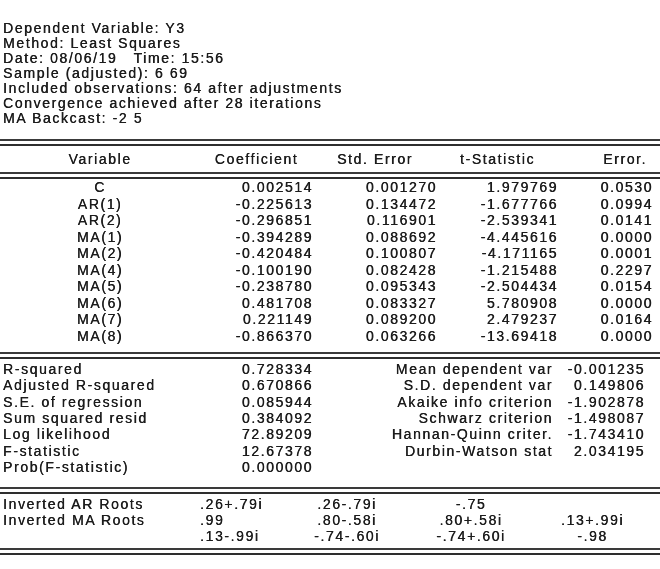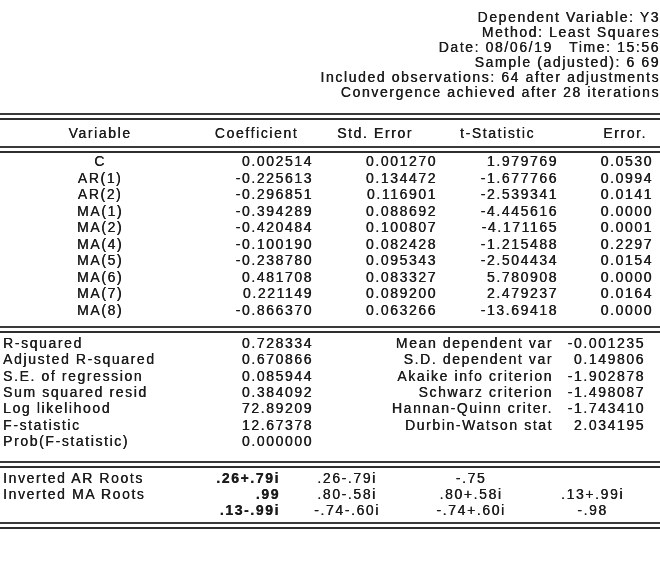--- a/index.html
+++ b/index.html
@@ -9,21 +9,21 @@
     font-family: "Liberation Sans", sans-serif;
     font-size: 14px;
     letter-spacing: 1.6px;
     color: #1c1c1c;
     overflow: hidden;
   }
   .report { width: 660px; }
   .report * { text-shadow: 0.35px 0 0 currentColor; }
 
   
-  .header-block { padding: 10px 0 0 3px; text-align: right; }
+  .header-block { padding: 21px 0 0 3px; }
   .hline { line-height: 15px; white-space: pre; }
 
   
   .drule {
     width: 660px; height: 7px;
     border-top: 2px solid #3a3a3a;
     border-bottom: 2px solid #2e2e2e;
   }
   .rule-top { margin-top: 13px; }
   .rule-sep1 { margin-top: 8px; }
@@ -58,37 +58,38 @@
   .sum-llabel { width: 210px; text-align: left; padding-left: 3px; }
   .sum-lvalue { width: 103px; text-align: right; }
   .sum-rlabel { width: 240px; text-align: right; padding-left: 33px; }
   .sum-rvalue { width: 104px; text-align: right; padding-right: 12px; }
   .summary-table { margin-top: 2px; }
 
   
   .roots-table { margin-top: 2px; }
   .roots-table tr { height: 16px; }
   .root-label { width: 200px; text-align: left; padding-left: 3px; }
-  .root-c1 { width: 80px;  text-align: right; font-weight: bold; }
+  .root-c1 { width: 80px;  text-align: left; }
   .root-c2 { width: 134px; text-align: center; }
   .root-c3 { width: 114px; text-align: center; }
   .root-c4 { width: 129px; text-align: center; }
 </style>
 </head>
 <body>
 
 <div class="report">
 
   <div class="header-block">
     <div class="hline">Dependent Variable: Y3</div>
     <div class="hline">Method: Least Squares</div>
     <div class="hline">Date: 08/06/19   Time: 15:56</div>
     <div class="hline">Sample (adjusted): 6 69</div>
     <div class="hline">Included observations: 64 after adjustments</div>
     <div class="hline">Convergence achieved after 28 iterations</div>
+    <div class="hline">MA Backcast: -2 5</div>
   </div>
 
   <div class="drule rule-top"></div>
 
   <table class="head-table">
     <colgroup>
         <col class="col-var">
         <col class="col-coef">
         <col class="col-se">
         <col class="col-t">

